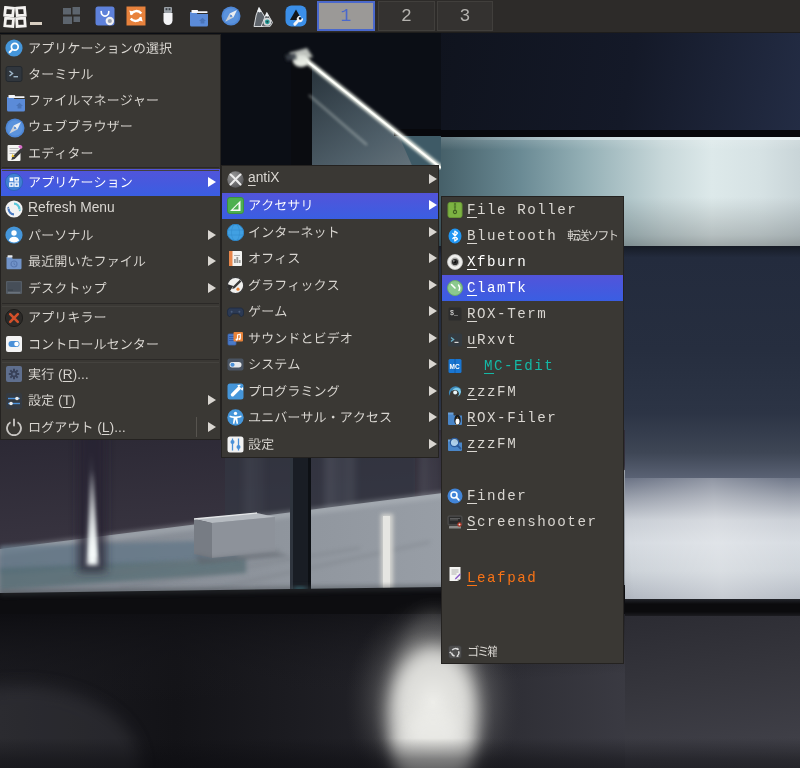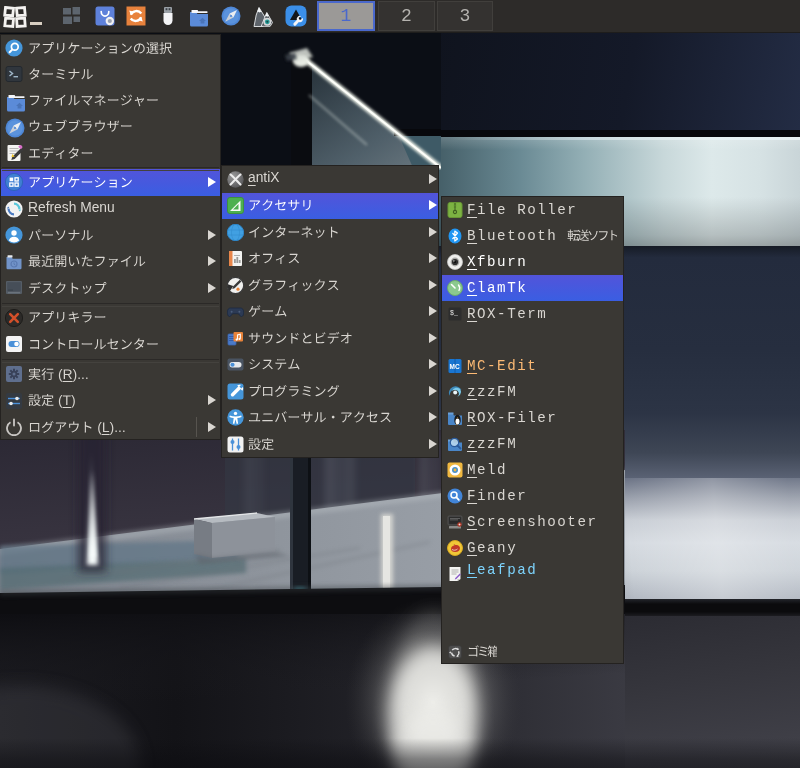--- a/index.html
+++ b/index.html
@@ -855,27 +855,35 @@
       </div>
       <div class="row hl" style="top:78.0px;height:26px;">
         <div class="icon" style="left:5px;top:5px;"><svg width="16" height="16" viewBox="0 0 16 16">
             <circle cx="8" cy="8" r="7.5" fill="#8bc98e"></circle>
             <circle cx="8" cy="8" r="7.5" fill="none" stroke="#6aa96e" stroke-width="1"></circle>
             <path d="M8 8L4.5 4.5" stroke="#fff" stroke-width="1.6" stroke-linecap="round"></path>
             <path d="M11.5 5a5 5 0 01.5 5.5" stroke="#fff" stroke-width="1.4" fill="none" stroke-linecap="round"></path>
           </svg></div>
         <span class="m3t" style="left:25px;top:5.2px;color:#ffffff;"><u>C</u>lamTk</span>
       </div>
+      <div class="row " style="top:130.0px;height:26px;">
+        <div class="icon" style="left:5px;top:5px;"><svg width="16" height="16" viewBox="0 0 16 16">
+            <rect x="1" y="1.5" width="14" height="13" rx="1.5" fill="#333a40"></rect>
+            <path d="M4 5.5l2.6 2L4 9.5" fill="none" stroke="#6ab0c8" stroke-width="1.3"></path>
+            <rect x="7.5" y="9.8" width="4" height="1.2" fill="#d8d8d8"></rect>
+          </svg></div>
+        <span class="m3t" style="left:25px;top:5.2px;color:#d9d6d1;"><u>u</u>Rxvt</span>
+      </div>
       <div class="row " style="top:156.0px;height:26px;">
         <div class="icon" style="left:5px;top:5px;"><svg width="16" height="16" viewBox="0 0 16 16">
             <rect x="1.5" y="1" width="13" height="14" rx="1.5" fill="#1976d2"></rect>
             <path d="M8 1v14" stroke="#135ba8" stroke-width="1"></path>
             <text x="2.6" y="10.5" font-family="Liberation Sans, sans-serif" font-weight="bold" font-size="6.5" fill="#fff">MC</text>
           </svg></div>
-        <span class="m3t" style="left:25px;top:5.2px;color:#fdba74;"><u>M</u>C-Edit</span>
+        <span class="m3t" style="left:42px;top:5.2px;color:#14b8a6;"><u>M</u>C-Edit</span>
       </div>
       <div class="row " style="top:182.0px;height:26px;">
         <div class="icon" style="left:5px;top:5px;"><svg width="16" height="16" viewBox="0 0 16 16">
             <path d="M14.5 6A6.5 6.5 0 102.6 11.8 7.5 7.5 0 0114.5 6z" fill="#3d88b8"></path>
             <path d="M13.5 5.5a5 5 0 00-8.6 1.8 4 4 0 016.8 1.2 3 3 0 01-3.4 4.2 5 5 0 005.2-7.2z" fill="#7ac8e8"></path>
             <circle cx="8.2" cy="8.6" r="2" fill="#eaf6fa"></circle>
           </svg></div>
         <span class="m3t" style="left:25px;top:5.2px;color:#d9d6d1;"><u>z</u>zzFM</span>
       </div>
       <div class="row " style="top:208.0px;height:26px;">
@@ -892,29 +900,20 @@
       </div>
       <div class="row " style="top:234.0px;height:26px;">
         <div class="icon" style="left:5px;top:5px;"><svg width="16" height="16" viewBox="0 0 16 16">
             <path d="M1 5h5l1 1.5h8V14a1 1 0 01-1 1H2a1 1 0 01-1-1z" fill="#4a86c8"></path>
             <rect x="1" y="3.5" width="5.5" height="2" fill="#6aa0d8"></rect>
             <circle cx="7.5" cy="6.5" r="4.2" fill="#b8d8f0" opacity="0.9"></circle>
             <circle cx="7.5" cy="6.5" r="4.2" fill="none" stroke="#2a5a9a" stroke-width="1.2"></circle>
             <path d="M10.5 9.5l3 3" stroke="#2a5a9a" stroke-width="1.8" stroke-linecap="round"></path>
           </svg></div>
         <span class="m3t" style="left:25px;top:5.2px;color:#d9d6d1;"><u>z</u>zzFM</span>
-      </div>
-      <div class="row " style="top:260.0px;height:26px;">
-        <div class="icon" style="left:5px;top:5px;"><svg width="16" height="16" viewBox="0 0 16 16">
-            <rect x="0.5" y="0.5" width="15" height="15" rx="2" fill="#f0b840"></rect>
-            <path d="M8 2.5a5.5 5.5 0 015.5 5.5A5.5 5.5 0 118 2.5z" fill="#fff"></path>
-            <path d="M8 5a3 3 0 103 3 3 3 0 00-3-3z" fill="#4a90c8"></path>
-            <circle cx="8" cy="8" r="1.4" fill="#f0b840"></circle>
-          </svg></div>
-        <span class="m3t" style="left:25px;top:5.2px;color:#d9d6d1;"><u>M</u>eld</span>
       </div>
       <div class="row " style="top:286.0px;height:26px;">
         <div class="icon" style="left:5px;top:5px;"><svg width="16" height="16" viewBox="0 0 16 16">
             <circle cx="8" cy="8" r="7.5" fill="#4285d8"></circle>
             <circle cx="7" cy="7" r="3" fill="none" stroke="#fff" stroke-width="1.5"></circle>
             <path d="M9.2 9.2l2.6 2.6" stroke="#fff" stroke-width="1.8" stroke-linecap="round"></path>
           </svg></div>
         <span class="m3t" style="left:25px;top:5.2px;color:#d9d6d1;"><u>F</u>inder</span>
       </div>
       <div class="row " style="top:312.0px;height:26px;">
@@ -924,39 +923,30 @@
             <g fill="#6a6a6a">
               <rect x="3" y="4" width="10" height="0.8"></rect>
               <rect x="3" y="5.5" width="8" height="0.8"></rect>
             </g>
             <rect x="2" y="12" width="12" height="2.5" rx="0.5" fill="#8a8a88"></rect>
             <circle cx="12.5" cy="10.5" r="2.2" fill="#b03a2a"></circle>
             <path d="M11.5 10.5h2M12.5 9.5v2" stroke="#fff" stroke-width="0.6"></path>
           </svg></div>
         <span class="m3t" style="left:25px;top:5.2px;color:#d9d6d1;"><u>S</u>creenshooter</span>
       </div>
-      <div class="row " style="top:338.0px;height:26px;">
-        <div class="icon" style="left:5px;top:5px;"><svg width="16" height="16" viewBox="0 0 16 16">
-            <circle cx="8" cy="8" r="7.5" fill="#f0c838"></circle>
-            <circle cx="8" cy="8" r="7.5" fill="none" stroke="#d8a820" stroke-width="1"></circle>
-            <path d="M4 9c0-2 1.5-3.5 3.5-3.5L6.5 4l2 1c2.5-.5 4.5 1 4.5 3 0 2.5-2 4-4.8 4C5.7 12 4 10.8 4 9z" fill="#c03a28"></path>
-            <path d="M5 9.5c1.5 1 4 1 5.5-.5" stroke="#fff" stroke-width="0.7" fill="none"></path>
-          </svg></div>
-        <span class="m3t" style="left:25px;top:5.2px;color:#d9d6d1;"><u>G</u>eany</span>
-      </div>
       <div class="row " style="top:364.0px;height:26px;">
         <div class="icon" style="left:5px;top:5px;"><svg width="16" height="16" viewBox="0 0 16 16">
             <path d="M2.5 1h11v12l-3 2h-8z" fill="#f4f4f2"></path>
             <path d="M13.5 13l-3 2v-2z" fill="#c8c8c6"></path>
             <g stroke="#a8a8a6" stroke-width="0.9">
               <path d="M4.5 4h7M4.5 6h7M4.5 8h5"></path>
             </g>
             <path d="M13.8 8.5l-4.5 4.5-1.5.5.5-1.5 4.5-4.5z" fill="#8a5ac8"></path>
           </svg></div>
-        <span class="m3t" style="left:25px;top:1px;color:#7dd3fc;"><u>L</u>eafpad</span>
+        <span class="m3t" style="left:25px;top:9px;color:#f97316;"><u>L</u>eafpad</span>
       </div>
       <div class="row " style="top:442.0px;height:26px;">
         <div class="icon" style="left:5px;top:5px;"><svg width="16" height="16" viewBox="0 0 16 16">
             <rect x="1.5" y="1.5" width="13" height="13" rx="2.5" fill="#4e4e4e"></rect>
             <rect x="1.5" y="1.5" width="13" height="13" rx="2.5" fill="none" stroke="#3a3a3a" stroke-width="0.8"></rect>
             <g fill="none" stroke="#e0e0e0" stroke-width="1.3">
               <path d="M5.2 6.2a3.8 3.8 0 015.8-.6"></path>
               <path d="M11.6 7.2a3.8 3.8 0 01-1.4 4.6"></path>
               <path d="M7.6 12a3.8 3.8 0 01-3-3.4"></path>
             </g>

